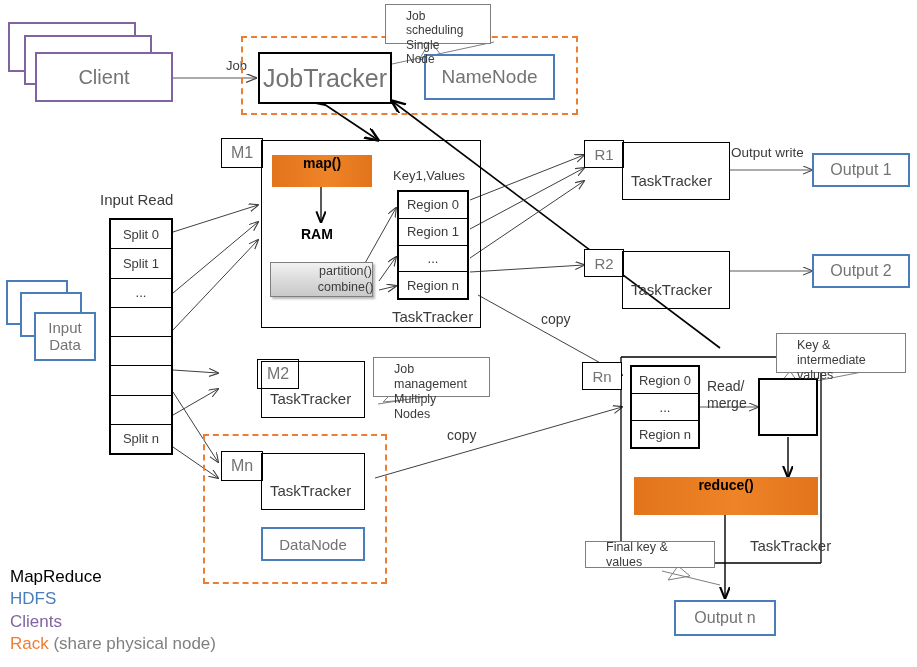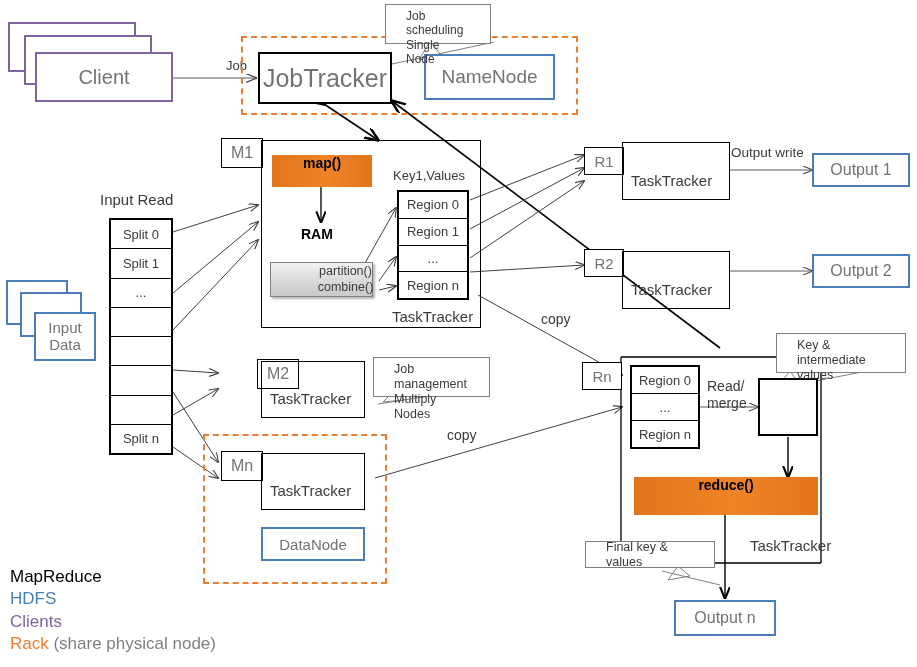--- a/index.html
+++ b/index.html
@@ -263,21 +263,21 @@
   </div>
   <div class="node blk" style="left:261px; top:453px; width:104px; height:57px; background:transparent;"></div>
   <div class="label" style="left:270px; top:482px; font-size:15px;">TaskTracker</div>
   <div class="node hdfs" style="left:261px; top:527px; width:104px; height:34px; font-size:15px;">
     <span>DataNode</span>
   </div>
 
   <div class="label" style="left:541px; top:311px; font-size:14px;">copy</div>
   <div class="label" style="left:447px; top:427px; font-size:14px;">copy</div>
 
-  <div class="node blk" style="left:584px; top:140px; width:40px; height:28px; font-size:15px;margin-top:7px;">
+  <div class="node blk" style="left:584px; top:140px; width:40px; height:28px; font-size:15px;">
     <span>R1</span>
   </div>
   <div class="node blk" style="left:622px; top:142px; width:108px; height:58px; background:transparent;"></div>
   <div class="label" style="left:631px; top:172px; font-size:15px;">TaskTracker</div>
   <div class="label" style="left:731px; top:145px; font-size:13.5px;">Output write</div>
   <div class="node hdfs" style="left:812px; top:153px; width:98px; height:34px; font-size:16px;">
     <span>Output 1</span>
   </div>
 
   <div class="node blk" style="left:584px; top:249px; width:40px; height:28px; font-size:15px;">

